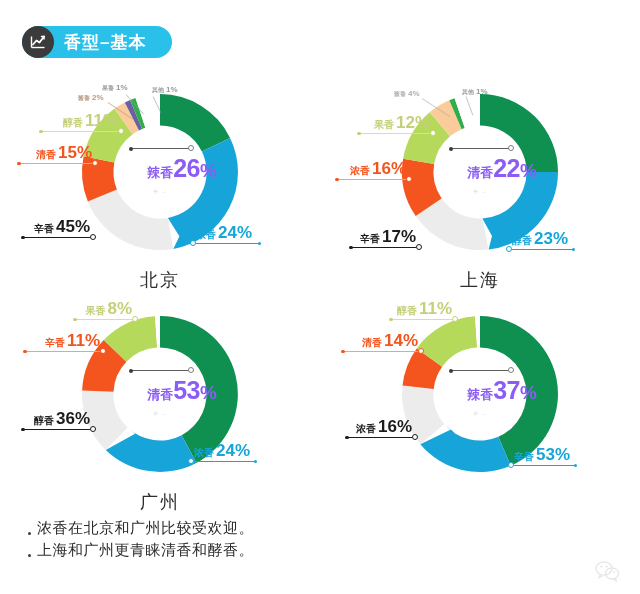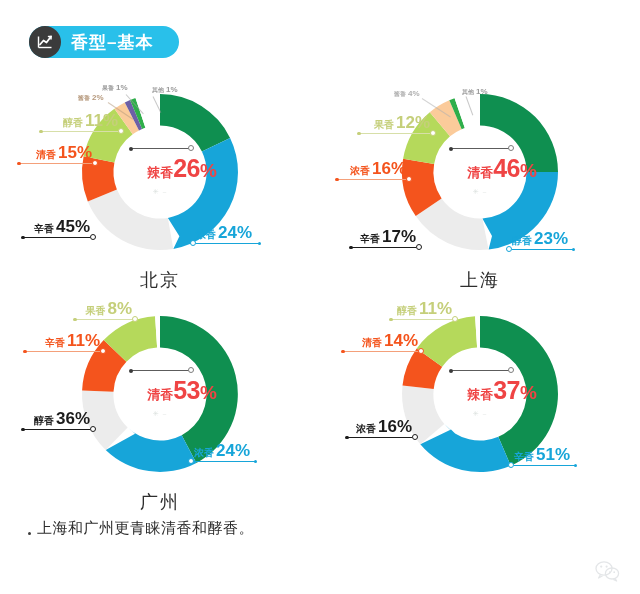--- a/index.html
+++ b/index.html
@@ -6,21 +6,21 @@
   body{
     width:640px;height:594px;
     background:#ffffff;
     font-family:"Liberation Sans","DejaVu Sans",sans-serif;
     position:relative;
     overflow:hidden;
     -webkit-font-smoothing:antialiased;
   }
   
   .header-pill{
-    position:absolute;left:29px;top:26px;
+    position:absolute;left:22px;top:26px;
     height:32px;
     display:flex;align-items:center;
     background:#29c0ea;
     border-radius:16px;
     padding-right:26px;
   }
   .header-badge{
     width:32px;height:32px;border-radius:50%;
     background:#3b3b3b;
     display:flex;align-items:center;justify-content:center;
@@ -64,21 +64,21 @@
   .center-line:before{
     content:"";position:absolute;left:-2px;top:-1.5px;
     width:4px;height:4px;border-radius:50%;background:#3b3b3b;
   }
   .center-line:after{
     content:"";position:absolute;right:-5px;top:-3.5px;
     width:6px;height:6px;border-radius:50%;
     background:#fff;border:1.4px solid #7d7d7d;box-sizing:border-box;
   }
   .center-text{
-    color:#ef4444;font-weight:bold;white-space:nowrap;
+    color:#8b5cf6;font-weight:bold;white-space:nowrap;
     line-height:1;
     margin-left:44px;
   }
   .center-text .cname{font-size:13px;letter-spacing:0px;}
   .center-text .cnum{font-size:25px;letter-spacing:-0.5px;}
   .center-text .cpct{font-size:19px;}
   .center-mark{
     margin-top:7px;
     font-size:7px;color:#cfd6d3;letter-spacing:1px;
     opacity:.75;
@@ -286,21 +286,21 @@
             <path d="M-50.2 -59.7 A78 78 0 0 1 -30.7 -71.7 L-18.3 -42.8 A46.6 46.6 0 0 0 -30.0 -35.7 Z" fill="#fbcb9a"></path>
 
             <path d="M-30.7 -71.7 A78 78 0 0 1 -25.4 -73.7 L-15.2 -44.1 A46.6 46.6 0 0 0 -18.3 -42.8 Z" fill="#2fae4a"></path>
             <path d="M-25.4 -73.7 A78 78 0 0 1 0 -78 L0 -46.6 A46.6 46.6 0 0 0 -15.2 -44.1 Z" fill="#ffffff"></path>
           </g>
         </svg>
       </div>
       <div class="center-label" style="top:100px;">
         <div class="center-line"></div>
         <div class="center-text">
-          <span class="cname">清香</span><span class="cnum">46</span><span class="cpct">%</span>
+          <span class="cname">清香</span><span class="cnum">22</span><span class="cpct">%</span>
         </div>
         <div class="center-mark">✳︎ ⎯</div>
       </div>
 
       <div class="callout" style="left:192px;top:158px;color:#17a5d9;">
         <div class="txt">
             <span class="lname">醇香</span>
             <span class="lnum">23%</span>
           </div>
         <div class="rule rev" style="background:#17a5d9;width:62px;">
@@ -459,21 +459,21 @@
         <div class="center-line"></div>
         <div class="center-text">
           <span class="cname">辣香</span><span class="cnum">37</span><span class="cpct">%</span>
         </div>
         <div class="center-mark">✳︎ ⎯</div>
       </div>
 
       <div class="callout" style="left:194px;top:152px;color:#17a5d9;">
         <div class="txt">
             <span class="lname">辛香</span>
-            <span class="lnum">51%</span>
+            <span class="lnum">53%</span>
           </div>
         <div class="rule rev" style="background:#17a5d9;width:62px;">
             <i class="dot-l" style="background:#17a5d9"></i>
             <i class="dot-r" style="border-color:#17a5d9"></i>
           </div>
       </div>
 
       <div class="callout" style="left:26px;top:124px;color:#1c1c1c;align-items:flex-end;">
         <div class="txt">
             <span class="lname">浓香</span>
@@ -505,20 +505,24 @@
             <i class="dot-l" style="background:#c5cf7a"></i>
             <i class="dot-r" style="border-color:#c5cf7a"></i>
           </div>
       </div>
 
     </div>
   </div>
 </div>
 
 <div class="bullets">
+  <div class="bullet-row">
+    <span class="bullet-dot"></span>
+    <span class="bullet-text">浓香在北京和广州比较受欢迎。</span>
+  </div>
   <div class="bullet-row">
     <span class="bullet-dot"></span>
     <span class="bullet-text">上海和广州更青睐清香和酵香。</span>
   </div>
 </div>
 
 <div class="watermark">
   <span>
     <svg width="26" height="22" viewBox="0 0 26 22" aria-hidden="true">
       <ellipse cx="9" cy="8.5" rx="8" ry="6.6" fill="none" stroke="#e4e6e8" stroke-width="1.3"></ellipse>

